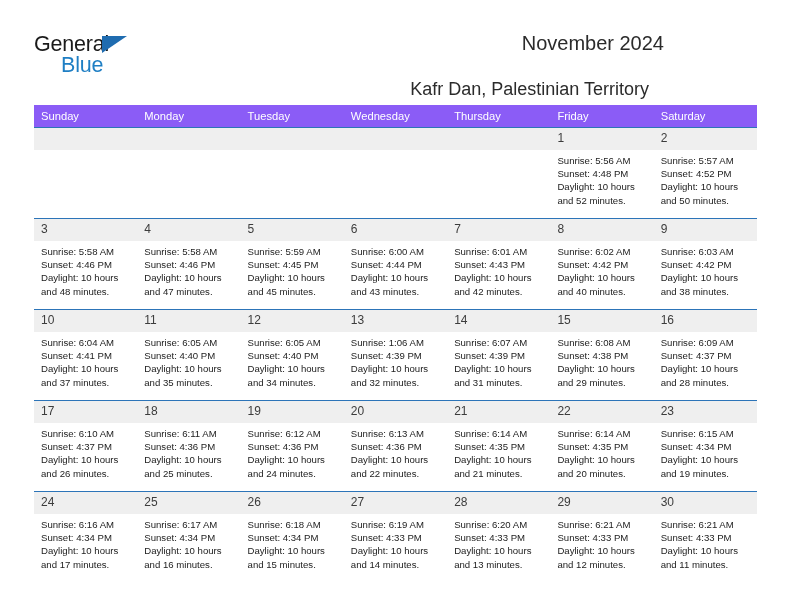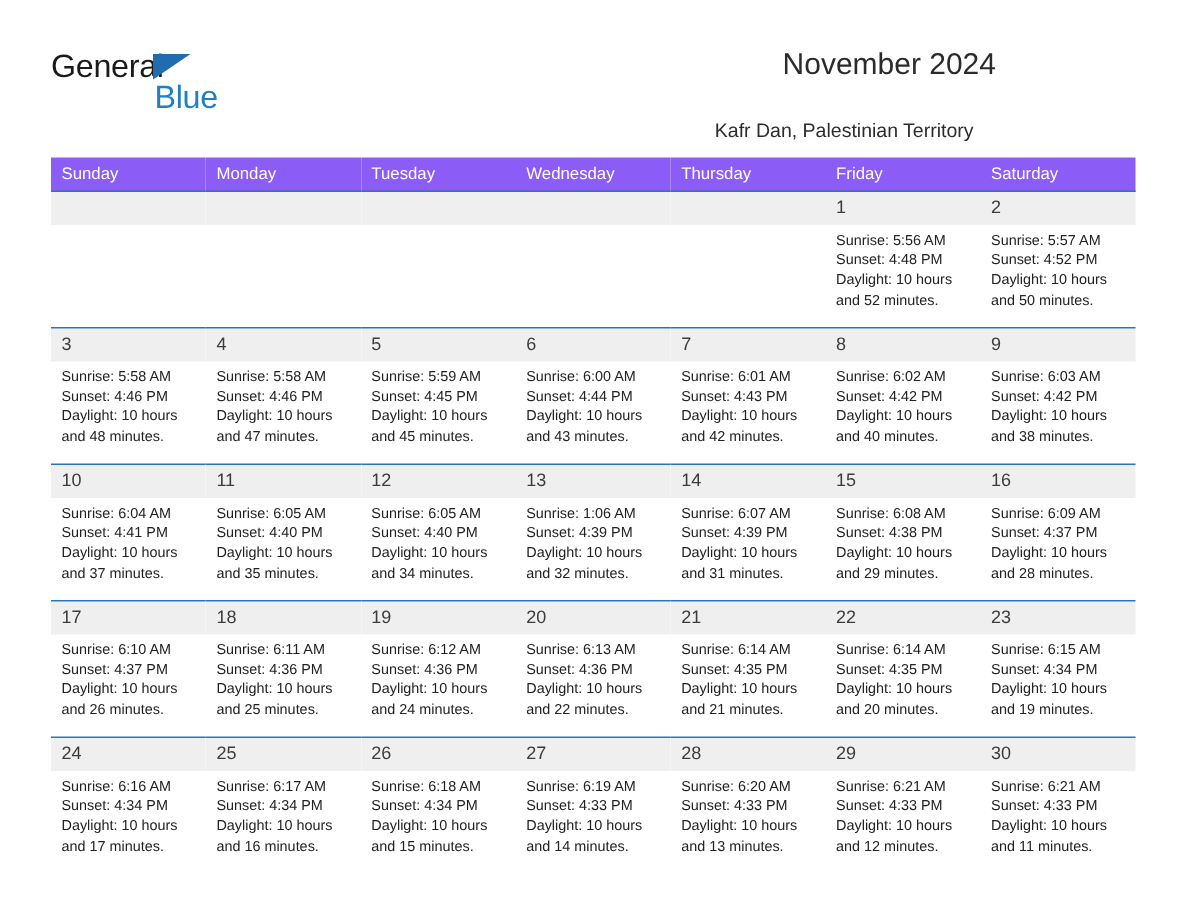--- a/index.html
+++ b/index.html
@@ -58,38 +58,37 @@
     border-bottom: 17px solid transparent;
   }
   .logo-blue {
     position: absolute;
     left: 27px;
     top: 21px;
     font-size: 21.5px;
     letter-spacing: -0.2px;
     color: #1f7fc4;
     line-height: 22px;
-    margin-left: 42px;
   }
 
   .title {
     position: absolute;
     right: 20px;
     top: 32px;
     font-size: 20px;
     color: #2b2b2b;
     text-align: left;
     white-space: nowrap;
     font-weight: normal;
   }
   .subtitle {
     position: absolute;
     right: 35px;
     top: 79px;
-    font-size: 13px;
+    font-size: 18px;
     color: #2b2b2b;
     white-space: nowrap;
   }
 
   
   .calendar {
     position: absolute;
     left: 34px;
     top: 105px;
     width: 723px;

